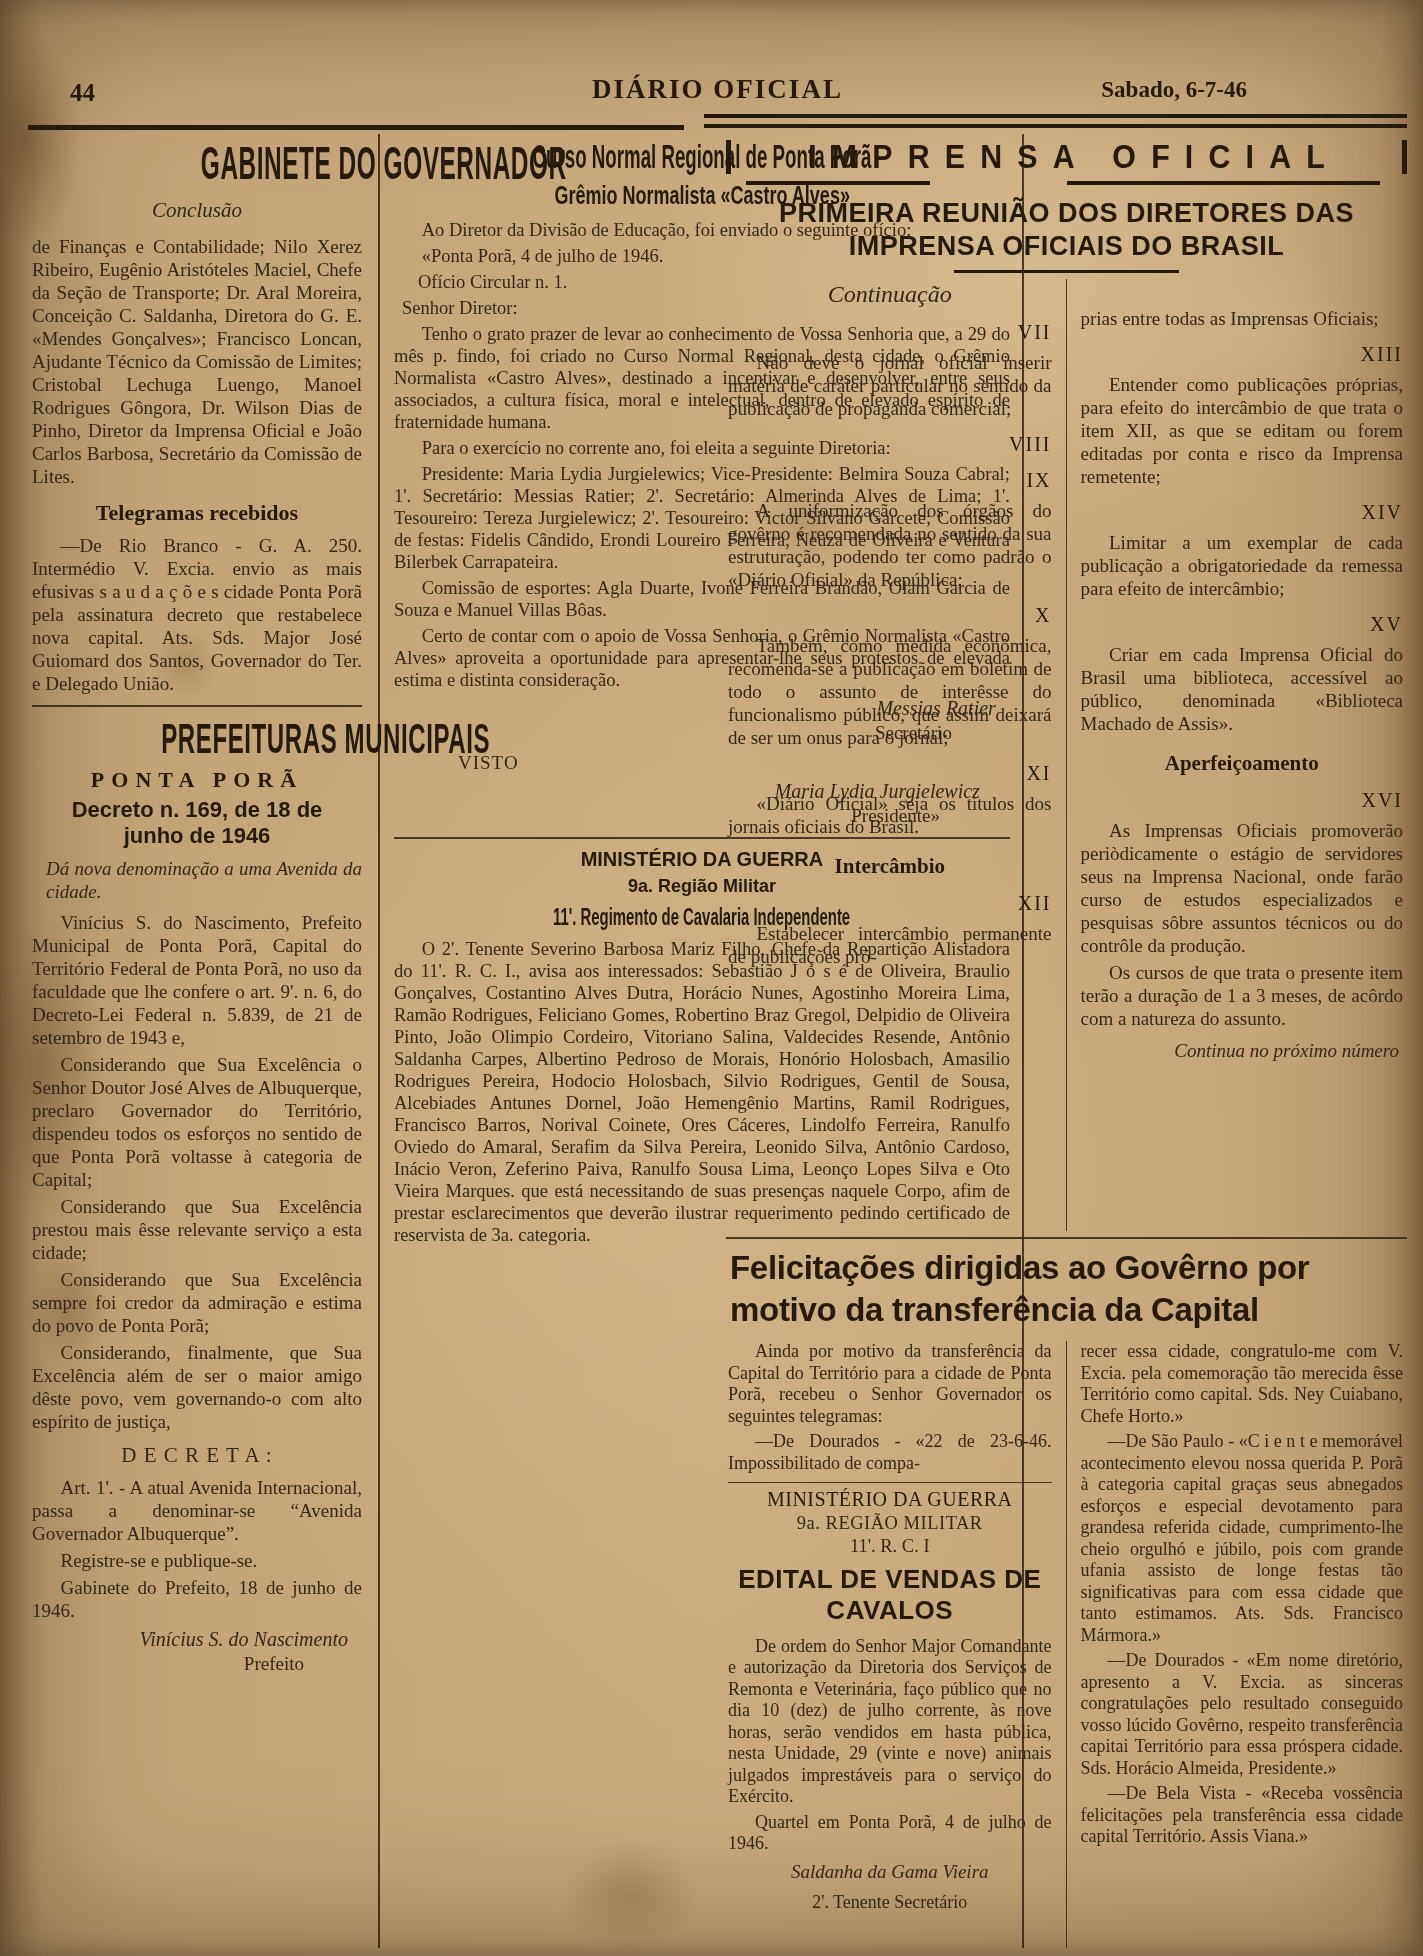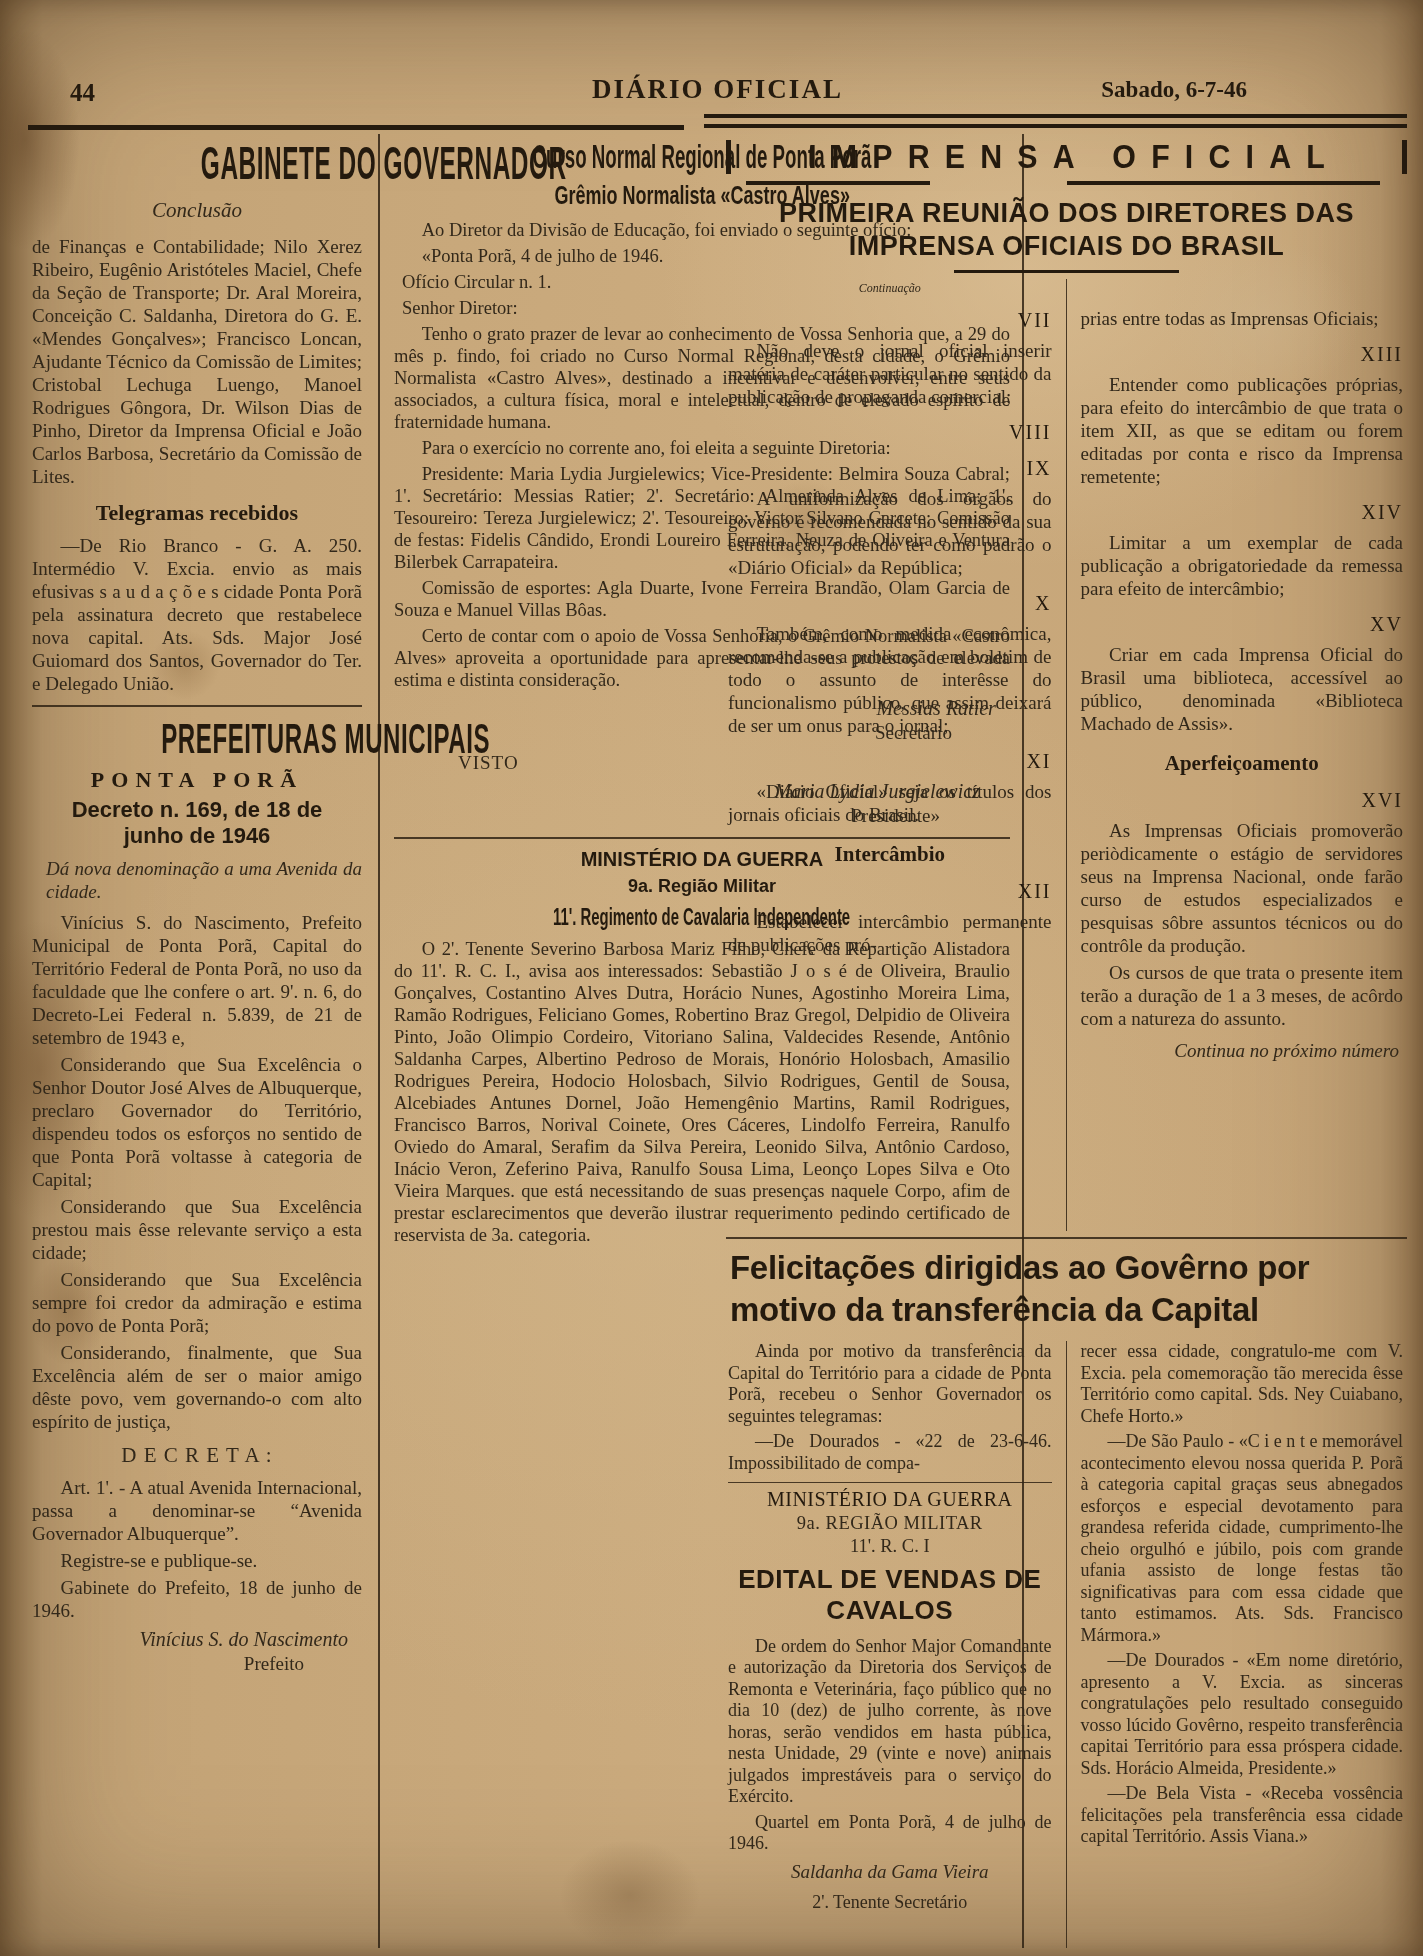--- a/index.html
+++ b/index.html
@@ -78,21 +78,21 @@
   .io-bottom{position:relative;height:4px;margin:3px 0 6px;}
   .io-bottom .seg1{position:absolute;left:3%;width:27%;height:4px;background:var(--ink-dark);}
   .io-bottom .seg2{position:absolute;left:50%;width:46%;height:4px;background:var(--ink-dark);}
   .primeira{font:700 27px/33px "Liberation Sans",sans-serif;text-align:center;
     margin:6px 6px 0;color:var(--ink-dark);letter-spacing:.5px;}
   .primeira-ul{width:225px;height:3px;background:var(--ink-dark);margin:7px auto 6px;}
 
   .imprensa-cols{display:flex;height:952px;overflow:hidden;}
   .col3{width:50%;padding:0 14px 0 2px;border-right:1.5px solid var(--rule);box-sizing:border-box;}
   .col4{width:50%;padding:0 4px 0 14px;box-sizing:border-box;}
-  .contin{font-style:italic;font-size:12px;text-align:center;margin:2px 0 6px;}
+  .contin{font-style:italic;font-size:24px;text-align:center;margin:2px 0 6px;}
   .roman{font-size:20px;text-align:right;letter-spacing:2px;margin:13px 0 7px;color:var(--ink-dark);}
   .io-sub{font-weight:700;font-size:21px;text-align:center;margin:16px 0 4px;color:var(--ink-dark);}
   .continua{font-style:italic;font-size:19px;text-align:right;margin:10px 4px 0;}
 
   
   .felicit{border-top:2px solid var(--rule);margin-top:6px;padding-top:8px;flex:1;display:flex;flex-direction:column;overflow:hidden;}
   .fel-hl{font:700 33px/42px "Liberation Sans",sans-serif;color:var(--ink-dark);margin:0 0 10px 4px;letter-spacing:-.3px;}
   .felicit-cols{display:flex;flex:1;overflow:hidden;}
   .fcol{font-size:18px;line-height:21.5px;}
   .fcol-left{width:50%;padding:0 14px 0 2px;border-right:1.5px solid var(--rule);box-sizing:border-box;}
@@ -163,21 +163,21 @@
 
       <div class="col2 c2">
         <div class="hl-wrap">
           <span class="sq curso-hl">Curso Normal Regional de Ponta Porã</span>
         </div>
         <div class="hl-wrap" style="margin:6px 0 10px;">
           <span class="sq gremio-hl">Grêmio Normalista «Castro Alves»</span>
         </div>
         <p class="body-p indent">Ao Diretor da Divisão de Educação, foi enviado o seguinte ofício:</p>
         <p class="body-p indent">«Ponta Porã, 4 de julho de 1946.</p>
-        <p class="body-p" style="margin-left:8px">Ofício Circular n. 1.</p>
+        <p class="body-p" style="margin-left:24px">Ofício Circular n. 1.</p>
         <p class="body-p" style="margin-left:8px">Senhor Diretor:</p>
         <p class="body-p indent">Tenho o grato prazer de levar ao conhecimento de Vossa Senhoria que, a 29 do mês p. findo, foi criado no Curso Normal Regional, desta cidade, o Grêmio Normalista «Castro Alves», destinado a incentivar e desenvolver, entre seus associados, a cultura física, moral e intelectual, dentro de elevado espírito de fraternidade humana.</p>
         <p class="body-p indent">Para o exercício no corrente ano, foi eleita a seguinte Diretoria:</p>
         <p class="body-p indent">Presidente: Maria Lydia Jurgielewics; Vice-Presidente: Belmira Souza Cabral; 1'. Secretário: Messias Ratier; 2'. Secretário: Almerinda Alves de Lima; 1'. Tesoureiro: Tereza Jurgielewicz; 2'. Tesoureiro: Victor Silvano Garcete; Comissão de festas: Fidelis Cândido, Erondi Loureiro Ferreira, Neuza de Oliveira e Ventura Bilerbek Carrapateira.</p>
         <p class="body-p indent">Comissão de esportes: Agla Duarte, Ivone Ferreira Brandão, Olam Garcia de Souza e Manuel Villas Bôas.</p>
         <p class="body-p indent">Certo de contar com o apoio de Vossa Senhoria, o Grêmio Normalista «Castro Alves» aproveita a oportunidade para apresentar-lhe seus protestos de elevada estima e distinta consideração.</p>
         <div class="sig-name">Messias Ratier</div>
         <div class="sig-role">Secretário</div>
         <div class="visto">VISTO</div>
         <div class="sig-name" style="padding-right:30px">Maria Lydia Jurgielewicz</div>

